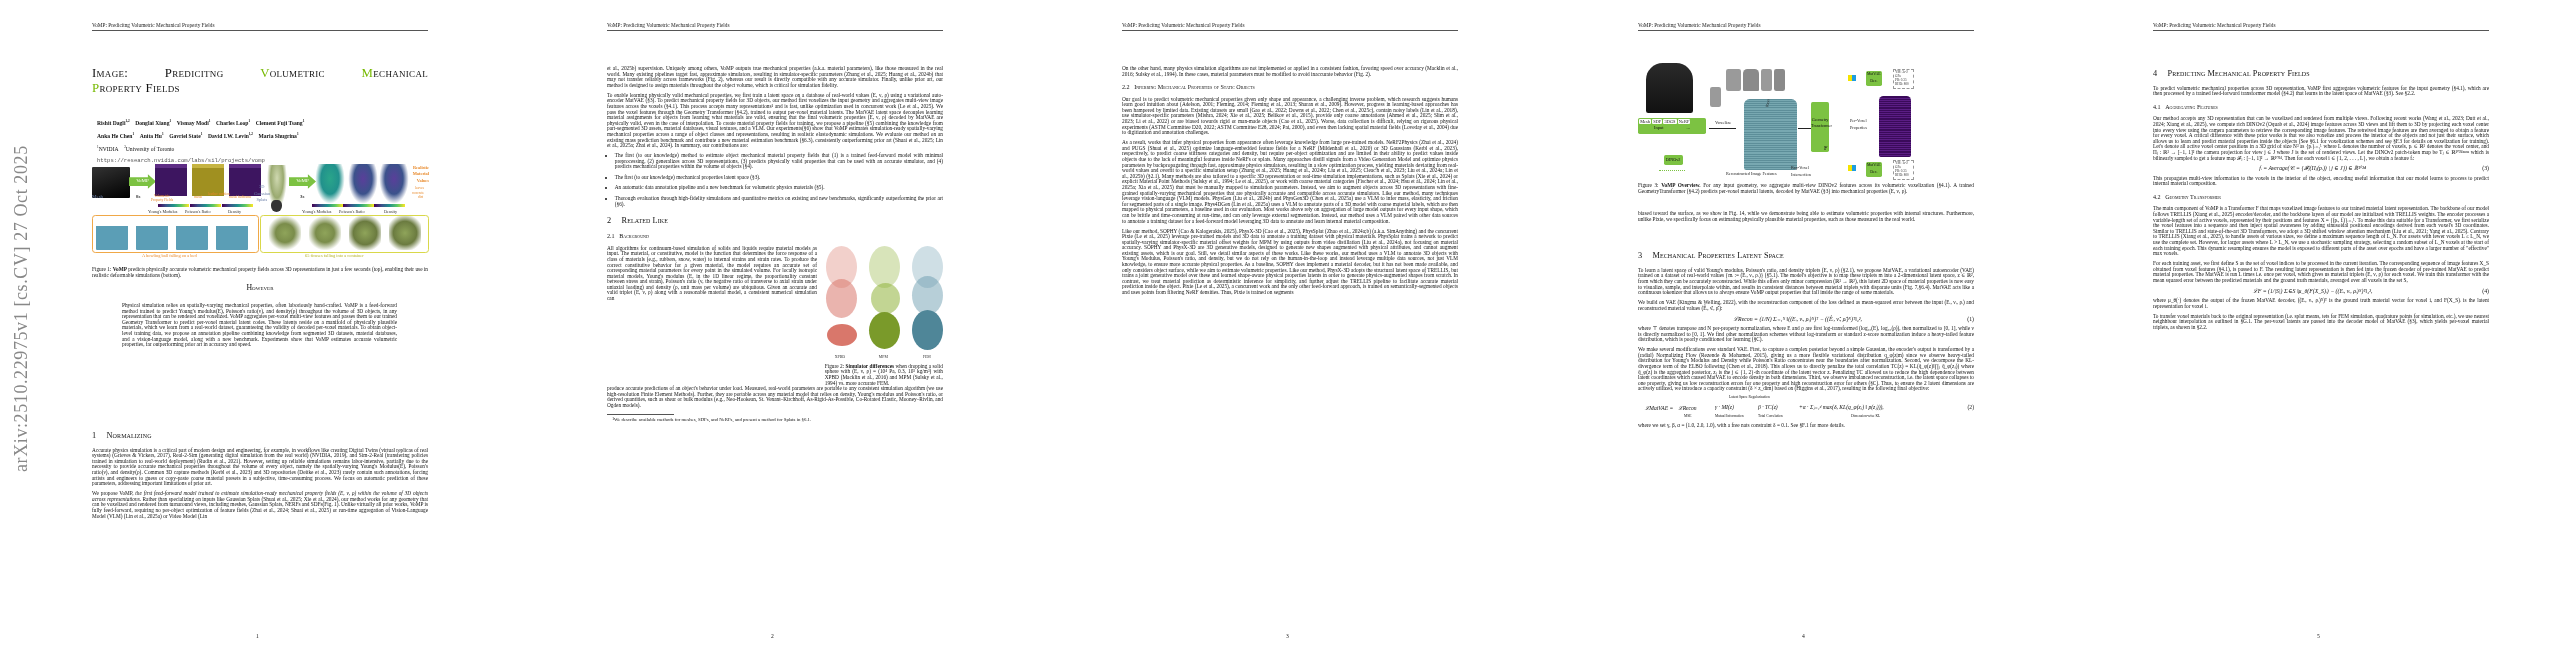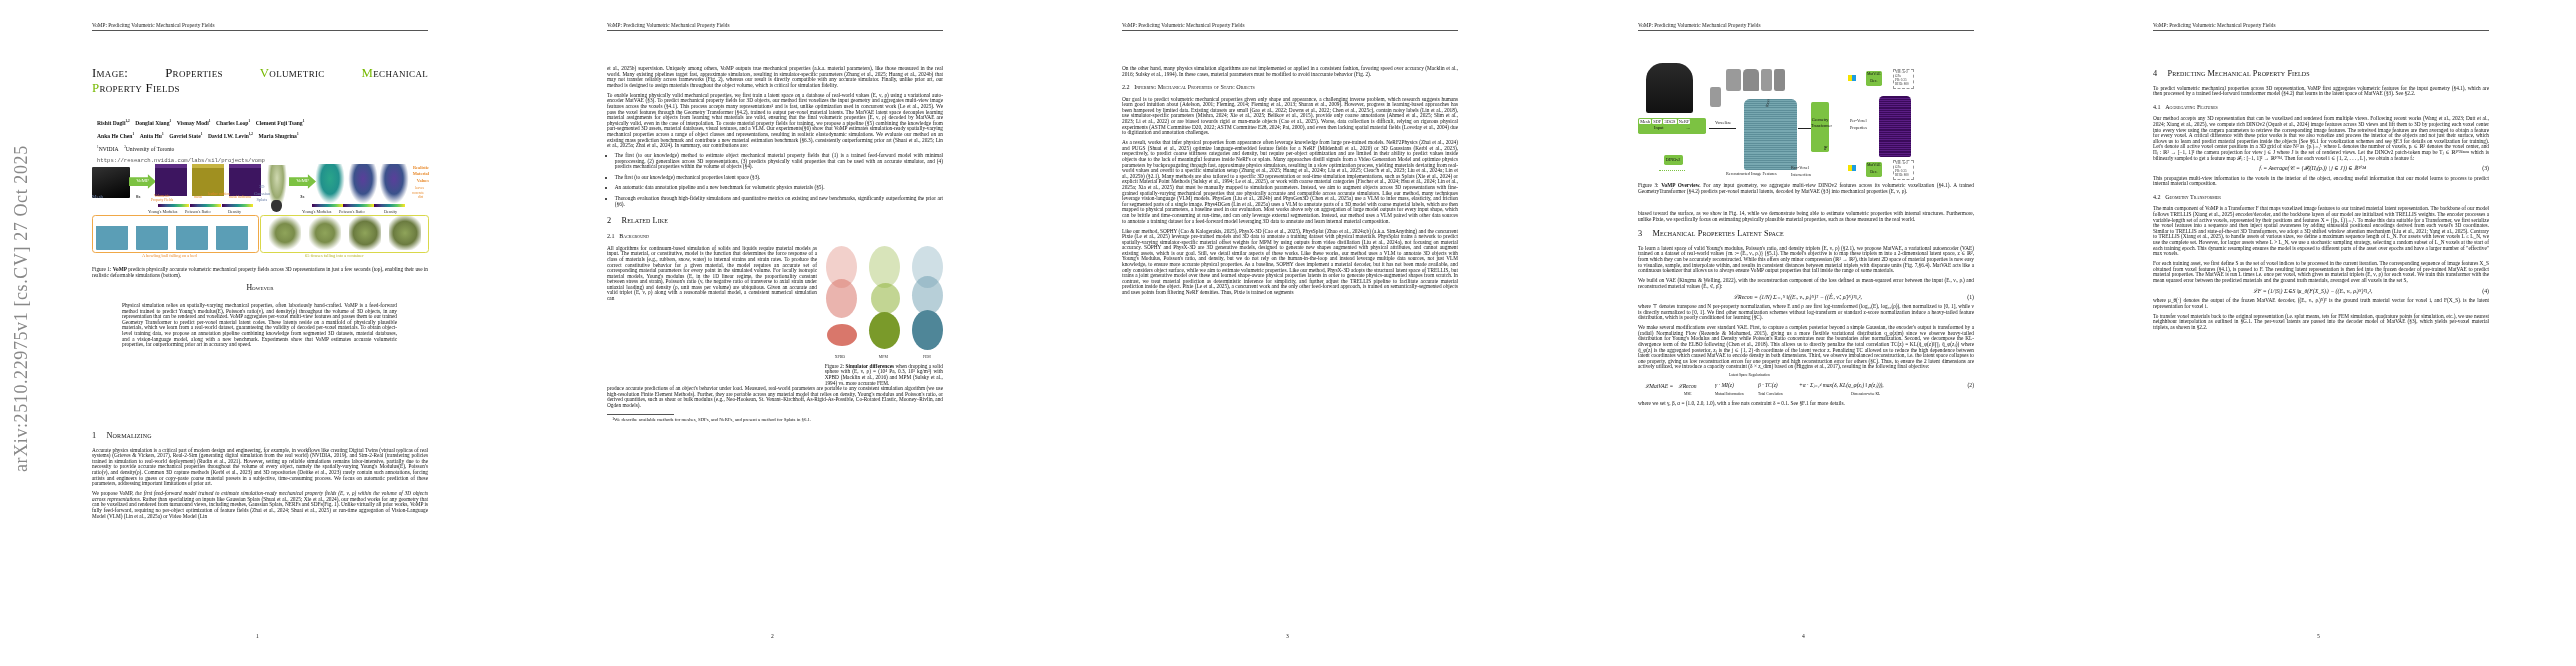--- a/index.html
+++ b/index.html
@@ -51,21 +51,21 @@
 </head>
 <body>
 
 <div class="page" style="left:0;">
   <div class="arxiv">arXiv:2510.22975v1  [cs.CV]  27 Oct 2025</div>
   <div class="runhead">VoMP: Predicitng Volumetric Mechanical Property Fields</div>
 
   <div class="title">
     <div class="t1">
       <span>Image:</span>
-      <span>Properties</span>
+      <span>Predicitng</span>
       <span class="title-green-first"><span style="color: rgb(118, 185, 0);">V</span>olumetric</span>
       <span class="title-green-first"><span style="color: rgb(118, 185, 0);">M</span>echanical</span>
     </div>
     <div class="title-green-first"><span style="color: rgb(118, 185, 0);">P</span>roperty Fields</div>
   </div>
 
   <div class="authors">
     <div id="auth1"><span>Rishit Dagli<sup>1,2</sup></span><span>Donglai Xiang<sup>1</sup></span><span>Vismay Modi<sup>1</sup></span><span>Charles Loop<sup>1</sup></span><span>Clement Fuji Tsang<sup>1</sup></span></div>
     <div id="auth2"><span>Anka He Chen<sup>1</sup></span><span>Anita Hu<sup>1</sup></span><span>Gavriel State<sup>1</sup></span><span>David I.W. Levin<sup>1,2</sup></span><span>Maria Shugrina<sup>1</sup></span></div>
     <div class="aff" id="affil"><span><sup>1</sup>NVIDIA</span><span><sup>2</sup>University of Toronto</span></div>
@@ -259,21 +259,21 @@
     <div style="position:absolute;left:241px;top:34px;width:32px;height:61px;background:repeating-linear-gradient(0deg,#3a0a5a 0 1.1px,#5a1d84 1.1px 2.2px);border-radius:4.4px 4.4px 1.7px 1.7px;"></div>
   </div>
 
   <div class="col cap" style="top:183px;">
     <span>Figure 3:</span>
     <b>VoMP Overview.</b><span> For any input geometry, we aggregate multi-view DINOv2 features across its volumetric voxelization (§4.1). A trained GeometryTransformer (§4.2) predicts per-voxel material latents, decoded by MatVAE (§3) into mechanical properties (E, ν, ρ).</span>
   </div>
 
   <div class="col" style="top:211px;">
     <p>biased toward the surface, as we show in Fig. 14, while we demonstrate being able to estimate volumetric properties with internal structures. Furthermore, unlike Pixie, we specifically focus on estimating physically plausible material properties, such as those measured in the real world.</p>
-    <div class="sec" style="margin-top:7px;"><span class="num">3</span><span>Mechanical Properties Latent Space</span></div>
+    <div class="sec" style="margin-top:29px;"><span class="num">3</span><span>Mechanical Properties Latent Space</span></div>
     <p style="margin-top:6.7px;">To learn a latent space of valid Young's modulus, Poisson's ratio, and density triplets (E, ν, ρ) (§2.1), we propose MatVAE, a variational autoencoder (VAE) trained on a dataset of real-world values {mᵢ := (Eᵢ, νᵢ, ρᵢ)} (§5.1). The model's objective is to map these triplets m into a 2-dimensional latent space, z ∈ ℝ², from which they can be accurately reconstructed. While this offers only minor compression (ℝ³ → ℝ²), this latent 2D space of material properties is now easy to visualize, sample, and interpolate within, and results in consistent distances between material triplets with disparate units (Fig. 7,§6.4). MatVAE acts like a continuous tokenizer that allows us to always ensure VoMP output properties that fall inside the range of some materials.</p>
     <p style="margin-top:4.4px;">We build on VAE (Kingma &amp; Welling, 2022), with the reconstruction component of the loss defined as mean-squared error between the input (Eᵢ, νᵢ, ρᵢ) and reconstructed material values (Êᵢ, ν̂ᵢ, ρ̂ᵢ):</p>
     <div class="eq">
       <span class="body">ℒRecon = (1/N) Σᵢ₌₁ᴺ ‖((Eᵢ, νᵢ, ρᵢ)ᴺ)ᵀ − ((Êᵢ, ν̂ᵢ, ρ̂ᵢ)ᴺ)ᵀ‖₂²,</span>
       <span class="tag">(1)</span>
     </div>
     <p>where ⊤ denotes transpose and N per-property normalization, where E and ρ are first log-transformed (log₁₀(E), log₁₀(ρ)), then normalized to [0, 1], while ν is directly normalized to [0, 1]. We find other normalization schemes without log-transform or standard z-score normalization induce a heavy-tailed feature distribution, which is poorly conditioned for learning (§C).</p>
     <p style="margin-top:4.4px;">We make several modifications over standard VAE. First, to capture a complex posterior beyond a simple Gaussian, the encoder's output is transformed by a (radial) Normalizing Flow (Rezende &amp; Mohamed, 2015), giving us a more flexible variational distribution q_φ(z|m) since we observe heavy-tailed distribution for Young's Modulus and Density while Poisson's Ratio concentrates near the boundaries after normalization. Second, we decompose the KL-divergence term of the ELBO following (Chen et al., 2018). This allows us to directly penalize the total correlation TC(z) = KL(q̄_φ(z)‖∏ⱼ q̄_φ(zⱼ)) where q̄_φ(z) is the aggregated posterior, zⱼ is the j ∈ {1, 2}-th coordinate of the latent vector z. Penalizing TC allowed us to reduce the high dependence between latent coordinates which caused MatVAE to encode density in both dimensions. Third, we observe imbalanced reconstruction, i.e. the latent space collapses to one property, giving us low reconstruction errors for one property and high reconstruction error for others (§C). Thus, to ensure the 2 latent dimensions are actively utilized, we introduce a capacity constraint (δ × z_dim) based on (Higgins et al., 2017), resulting in the following final objective:</p>
     <div style="position:relative;height:25.6px;font-size:5.6px;font-style:italic;margin:2.2px 0;">
       <span style="position:absolute;left:6.7px;top:9px;">ℒMatVAE =</span>

